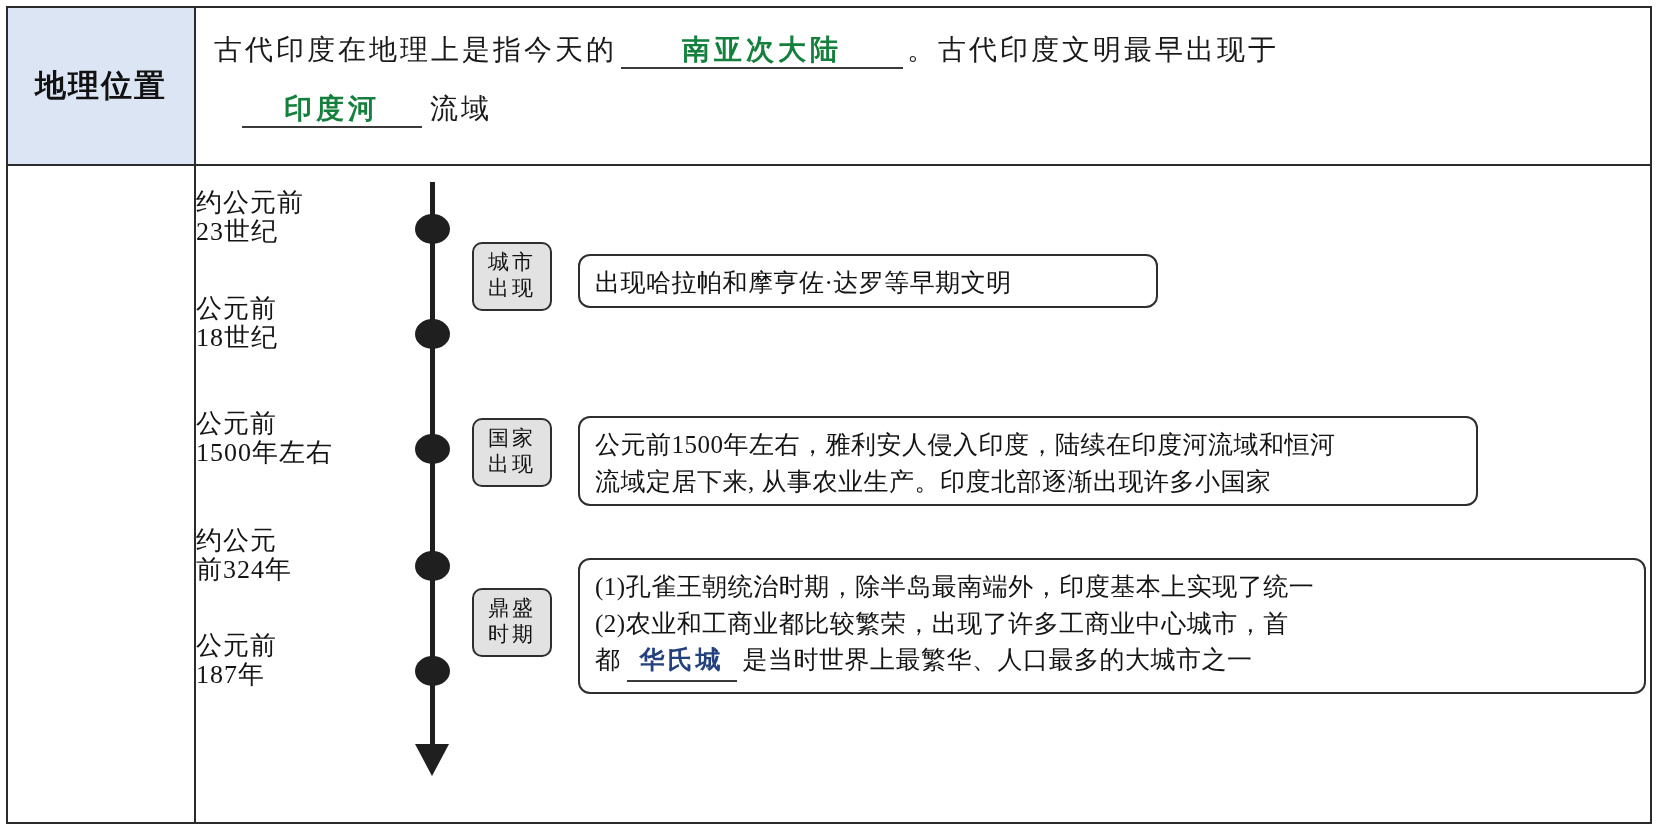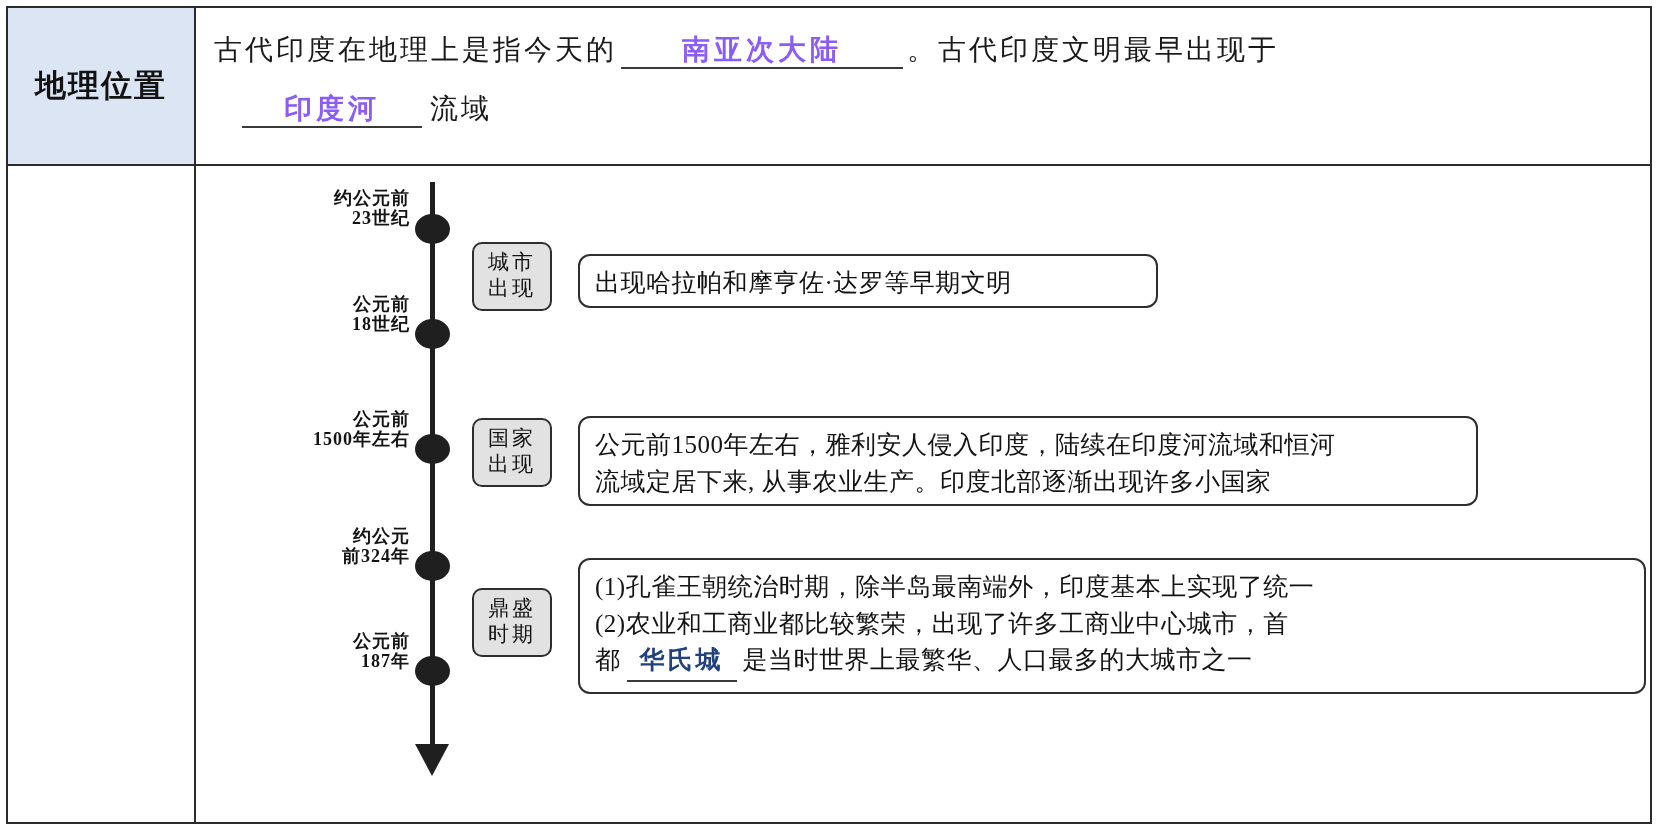--- a/index.html
+++ b/index.html
@@ -59,21 +59,21 @@
   .geo-line{
     font-size:28px;
     letter-spacing:3px;
     white-space:nowrap;
     line-height:1.0;
   }
   .geo-line.l1{margin-top:14px;}
   .geo-line.l2{margin-top:26px;padding-left:28px;}
   .blank{
     display:inline-block;
-    color:#8b5cf6;
+    color:#15803d;
     font-weight:700;
     border-bottom:2px solid #3a3a3a;
     text-align:center;
     letter-spacing:4px;
     padding:0 6px 3px 6px;
     font-family:"DejaVu Sans","Liberation Sans",sans-serif;
     font-size:28px;
   }
   .blank.b1{min-width:270px;margin:0 4px;}
   .blank.b2{min-width:168px;margin:0 8px 0 0;}
@@ -100,28 +100,27 @@
   .node{
     position:absolute;
     left:219px;
     width:35px;height:30px;
     background:#1f1f1f;
     border-radius:50%;
   }
   .year{
     position:absolute;
     right:1426px; 
-    text-align:right;
-    font-size:18px;
+    text-align:left;
+    font-size:26px;
     line-height:1.12;
     letter-spacing:1px;
     color:#141414;
     white-space:pre-line;
     width:210px;
-    font-weight:bold;
   }
   
   .tag{
     position:absolute;
     box-sizing:border-box;
     width:80px;
     background:#e2e2e2;
     border:2px solid #2e2e2e;
     border-radius:10px;
     text-align:center;

